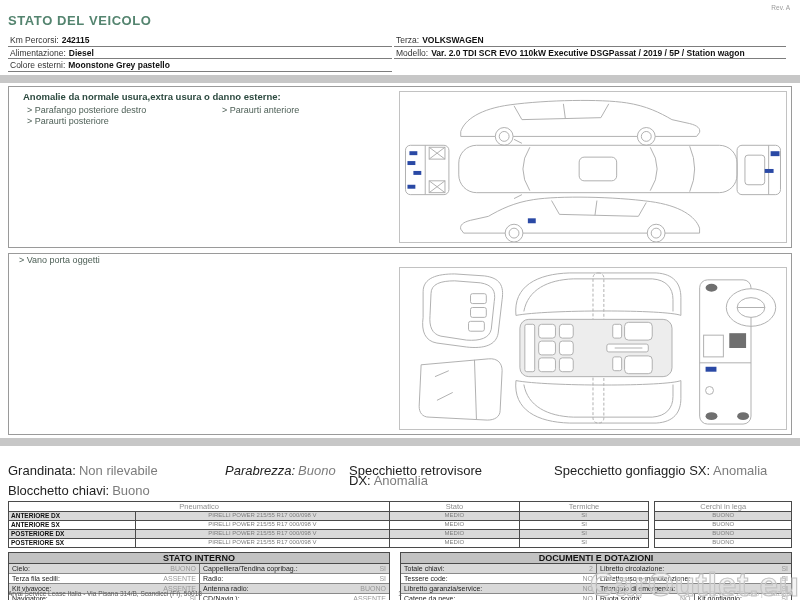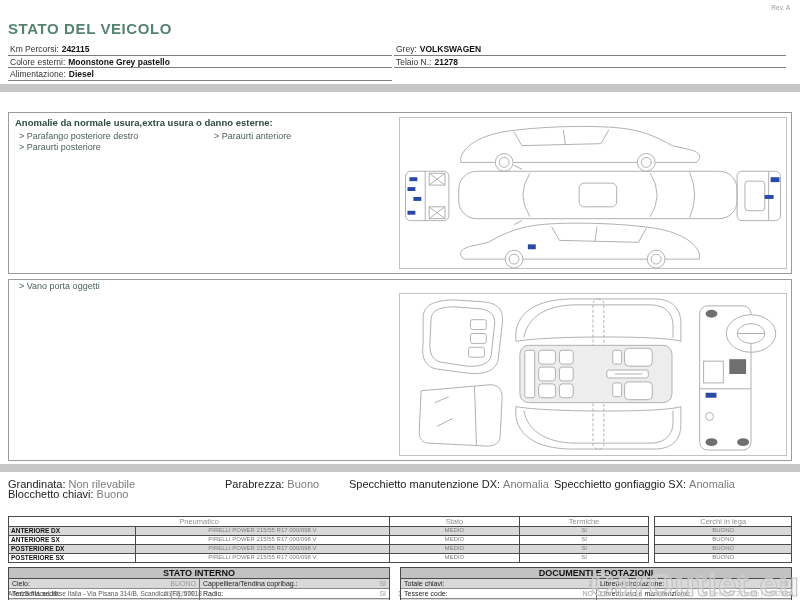--- a/index.html
+++ b/index.html
@@ -2,42 +2,42 @@
 <html><head>
 <meta charset="utf-8">
 <style>
   html,body{margin:0;padding:0;}
   body{
     width:800px;height:600px;background:#fff;position:relative;overflow:hidden;
     font-family:"Liberation Sans","DejaVu Sans",sans-serif;color:#222;
     -webkit-font-smoothing:antialiased;
   }
   .page{position:absolute;inset:0;padding:2px 8px;}
-  .title{margin:18px 0 6px;font-size:15px;font-weight:bold;color:#54846f;letter-spacing:.6px;}
+  .title{margin:11px 0 6px;font-size:13px;font-weight:bold;color:#54846f;letter-spacing:.6px;}
   .rev{position:absolute;top:4px;right:10px;font-size:6.5px;color:#9a9a9a;}
   .veh-grid{display:flex;gap:2px;}
   .veh-col{width:384px;}
   .veh-col.right{width:392px;}
   .veh-row{border-bottom:1px solid #7d7d7d;padding:1px 2px 0;font-size:8.5px;line-height:10.5px;}
   .veh-row .lbl{color:#333;margin-right:3px;}
   .veh-row .val{font-weight:bold;color:#111;}
   .band{height:8px;background:#c7c7c7;margin:3px -8px 0;}
   .anom-box{border:1px solid #9a9a9a;position:relative;background:#fff;}
-  .anom-box.ext{height:160px;margin-top:20px;}
+  .anom-box.ext{height:160px;margin-top:3px;padding-left:8px;}
   .anom-box.int{height:180px;margin-top:5px;}
   .anom-title{font-size:9.5px;font-weight:bold;color:#2e4b41;padding:4px 6px 2px;}
   .anom-items{display:flex;flex-wrap:wrap;width:400px;padding:1px 0 0 10px;}
   .anom-item{width:195px;font-size:9px;color:#4e6057;line-height:11px;}
   .diagram-panel{position:absolute;right:4px;top:4px;bottom:4px;width:386px;border:1px solid #c2c2c2;background:#fff;}
   .anom-box.int .diagram-panel{top:13px;}
-  .cond{margin-top:7px;font-size:11px;}
+  .cond{margin-top:20px;font-size:13px;}
   .cond-line{display:flex;line-height:10px;}
   .cond-item .lbl{color:#222;}
   .cond-item .val{color:#7c7c7c;margin-left:3px;}
-  .tyre-wrap{display:flex;gap:5px;margin-top:17px;}
+  .tyre-wrap{display:flex;gap:5px;margin-top:5px;}
   table.tt{border-collapse:collapse;table-layout:fixed;}
   table.tt td,table.tt th{border:1px solid #4a4a4a;padding:0 2px;overflow:hidden;white-space:nowrap;}
   table.tt th{color:#8f8f8f;font-weight:normal;font-size:7.5px;line-height:9px;text-align:center;}
   table.tt td{font-size:6px;line-height:7.5px;height:8px;text-align:center;color:#7e7e7e;}
   table.tt td.pos{font-size:6.5px;font-weight:bold;color:#111;text-align:left;}
   tr.shade{background:#d9d9d9;}
   .bottom-wrap{display:flex;gap:10px;margin-top:4px;}
   .btable{border:1px solid #4a4a4a;}
   .btable .hd{background:#c2c2c2;border-bottom:1px solid #4a4a4a;text-align:center;font-weight:bold;font-size:9px;line-height:10px;color:#111;}
   .brow{display:flex;font-size:7px;line-height:9px;}
@@ -68,26 +68,26 @@
 <body>
 
 <div class="page">
 
   <div class="title">STATO DEL VEICOLO</div>
   <div class="rev">Rev. A</div>
 
   <div class="veh-grid">
     <div class="veh-col" id="veh-left">
         <div class="veh-row"><span class="lbl">Km Percorsi:</span><span class="val">242115</span></div>
+        <div class="veh-row"><span class="lbl">Alimentazione:</span><span class="val">Diesel</span></div>
         <div class="veh-row"><span class="lbl">Colore esterni:</span><span class="val">Moonstone Grey pastello</span></div>
-        <div class="veh-row"><span class="lbl">Alimentazione:</span><span class="val">Diesel</span></div>
       </div>
     <div class="veh-col right" id="veh-right">
-        <div class="veh-row"><span class="lbl">Grey:</span><span class="val">VOLKSWAGEN</span></div>
-        <div class="veh-row"><span class="lbl">Telaio N.:</span><span class="val">21278</span></div>
+        <div class="veh-row"><span class="lbl">Terza:</span><span class="val">VOLKSWAGEN</span></div>
+        <div class="veh-row"><span class="lbl">Modello:</span><span class="val">Var. 2.0 TDI SCR EVO 110kW Executive DSGPassat / 2019 / 5P / Station wagon</span></div>
       </div>
   </div>
 
   <div class="band"></div>
 
   <div class="anom-box ext">
     <div class="anom-title">Anomalie da normale usura,extra usura o danno esterne:</div>
     <div class="anom-items" id="ext-items">
         <div class="anom-item">&gt; Parafango posteriore destro</div>
         <div class="anom-item">&gt; Paraurti anteriore</div>
@@ -214,22 +214,22 @@
         </g>
       </svg>
     </div>
   </div>
 
   <div class="band"></div>
 
   <div class="cond">
     <div class="cond-line" id="cond-line1">
         <span class="cond-item" style="width: 217px;"><span class="lbl">Grandinata:</span><span class="val">Non rilevabile</span></span>
-        <span class="cond-item" style="width: 124px;"><span class="lbl">Parabrezza:</span><span class="val">Buono</span></span>
-        <span class="cond-item" style="width: 205px;"><span class="lbl">Specchietto manutenzione DX:</span><span class="val">Anomalia</span></span>
+        <span class="cond-item" style="width: 124px; font-style: italic;"><span class="lbl">Parabrezza:</span><span class="val">Buono</span></span>
+        <span class="cond-item" style="width: 205px;"><span class="lbl">Specchietto retrovisore DX:</span><span class="val">Anomalia</span></span>
         <span class="cond-item"><span class="lbl">Specchietto gonfiaggio SX:</span><span class="val">Anomalia</span></span>
       </div>
     <div class="cond-line" id="cond-line2">
         <span class="cond-item"><span class="lbl">Blocchetto chiavi:</span><span class="val">Buono</span></span>
       </div>
   </div>
 
   <div class="tyre-wrap">
     <table class="tt" id="tyre-table">
       <colgroup>

